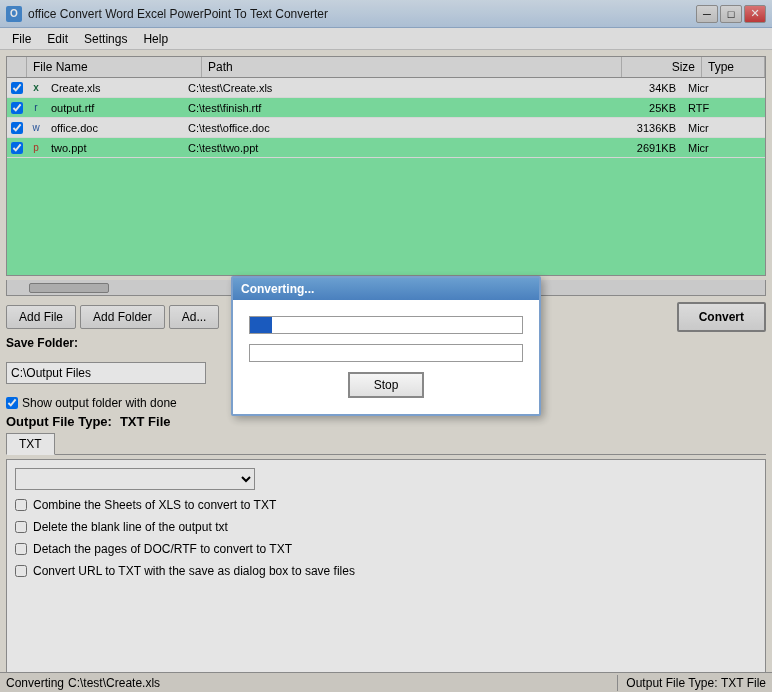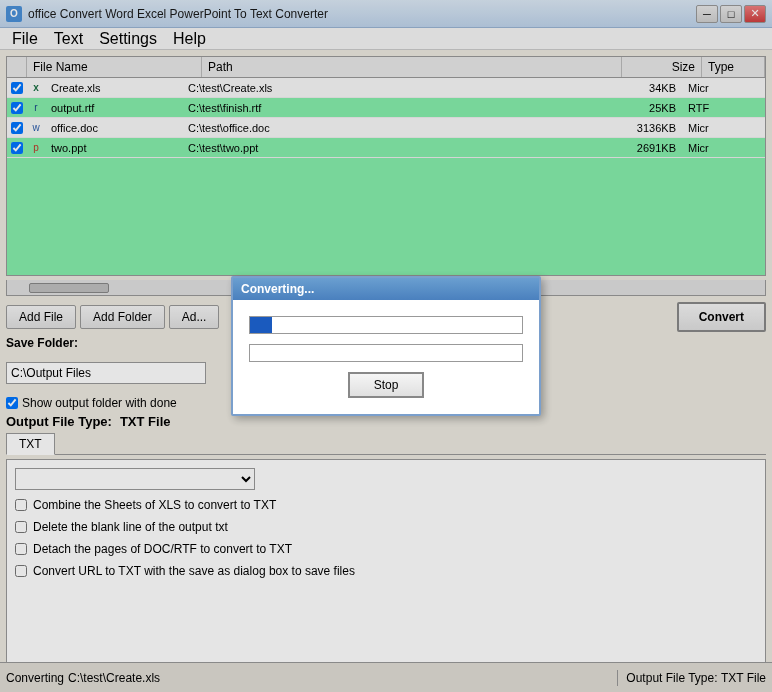--- a/index.html
+++ b/index.html
@@ -57,21 +57,21 @@
       background: #f5f5f5;
       height: 22px;
       display: flex;
       align-items: center;
       padding: 0 4px;
       border-bottom: 1px solid #ccc;
     }
     .menu-item {
       padding: 2px 8px;
       cursor: pointer;
-      font-size: 16px;
+      font-size: 12px;
     }
 
     
     .main-content {
       padding: 6px;
       background: #ece9e0;
       height: calc(692px - 28px - 22px);
       display: flex;
       flex-direction: column;
       gap: 4px;
@@ -241,21 +241,21 @@
     .dropdown-select {
       width: 240px;
       height: 22px;
       border: 1px solid #999;
       background: white;
       font-size: 12px;
     }
 
     
     .status-bar {
-      height: 30px;
+      height: 20px;
       background: #e0ddd5;
       border-top: 1px solid #999;
       display: flex;
       align-items: center;
       padding: 0 6px;
       font-size: 12px;
       gap: 0;
       position: absolute;
       bottom: 0;
       left: 0;
@@ -348,21 +348,21 @@
   <span class="title-bar-text">office Convert Word Excel PowerPoint To Text Converter</span>
   <div class="title-bar-buttons">
     <div class="title-btn">─</div>
     <div class="title-btn">□</div>
     <div class="title-btn close">✕</div>
   </div>
 </div>
 
 <div class="menu-bar">
   <span class="menu-item">File</span>
-  <span class="menu-item">Text</span>
+  <span class="menu-item">Edit</span>
   <span class="menu-item">Settings</span>
   <span class="menu-item">Help</span>
 </div>
 
 <div class="main-content">
 
   <div class="file-table-container">
     <div class="file-table-header">
       <div class="col-header" style="flex:0 0 20px;"></div>
       <div class="col-header col-filename">File Name</div>

